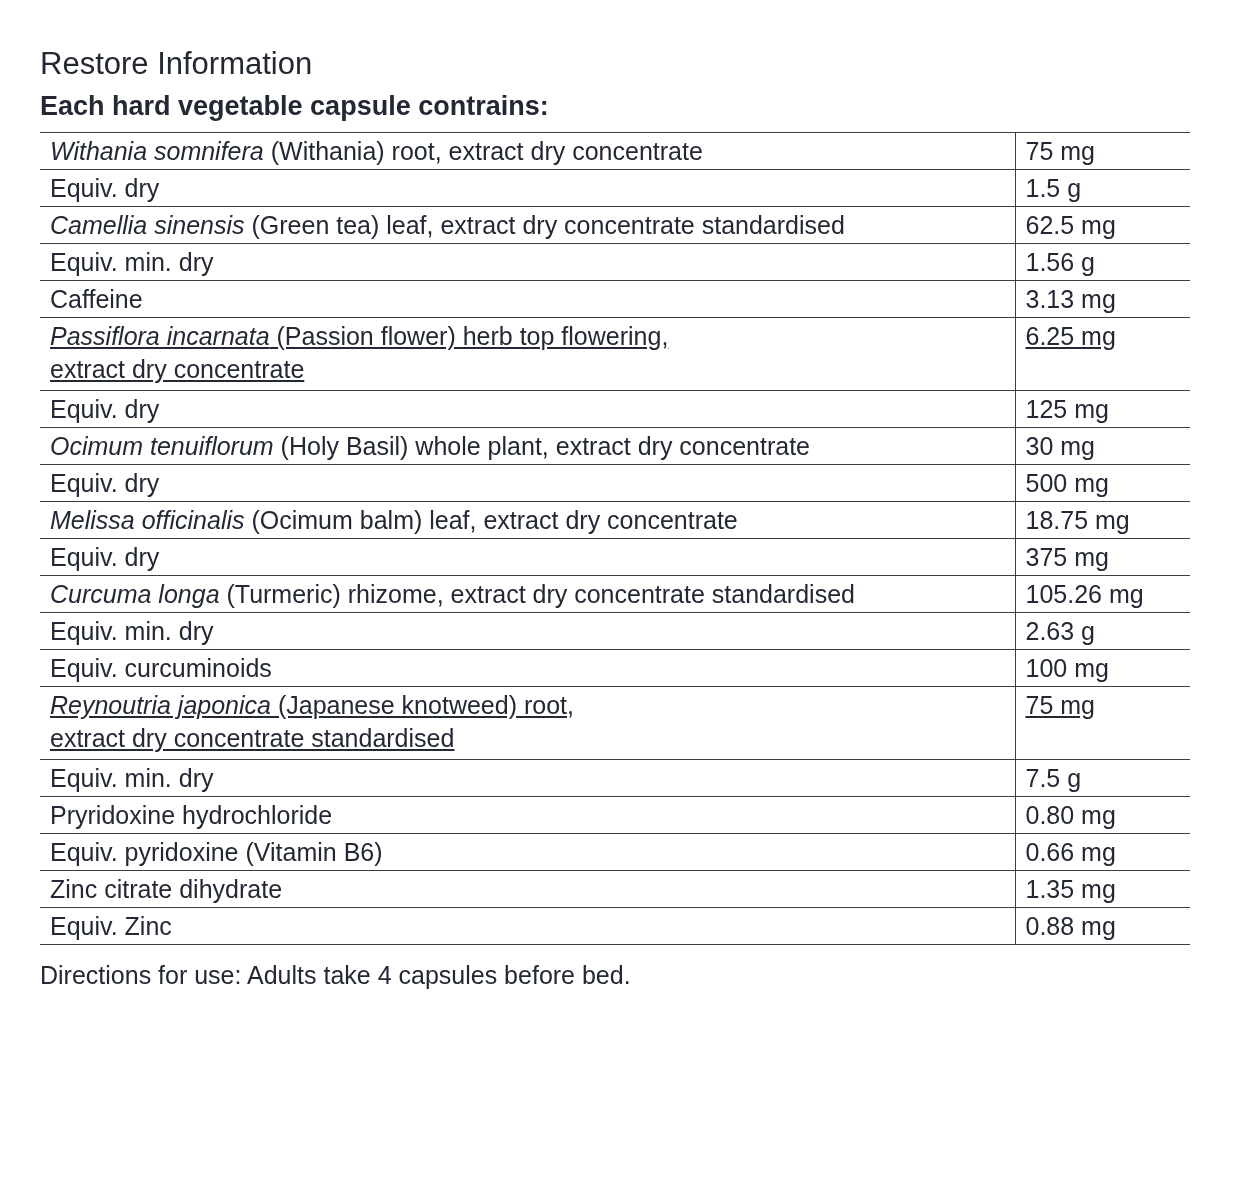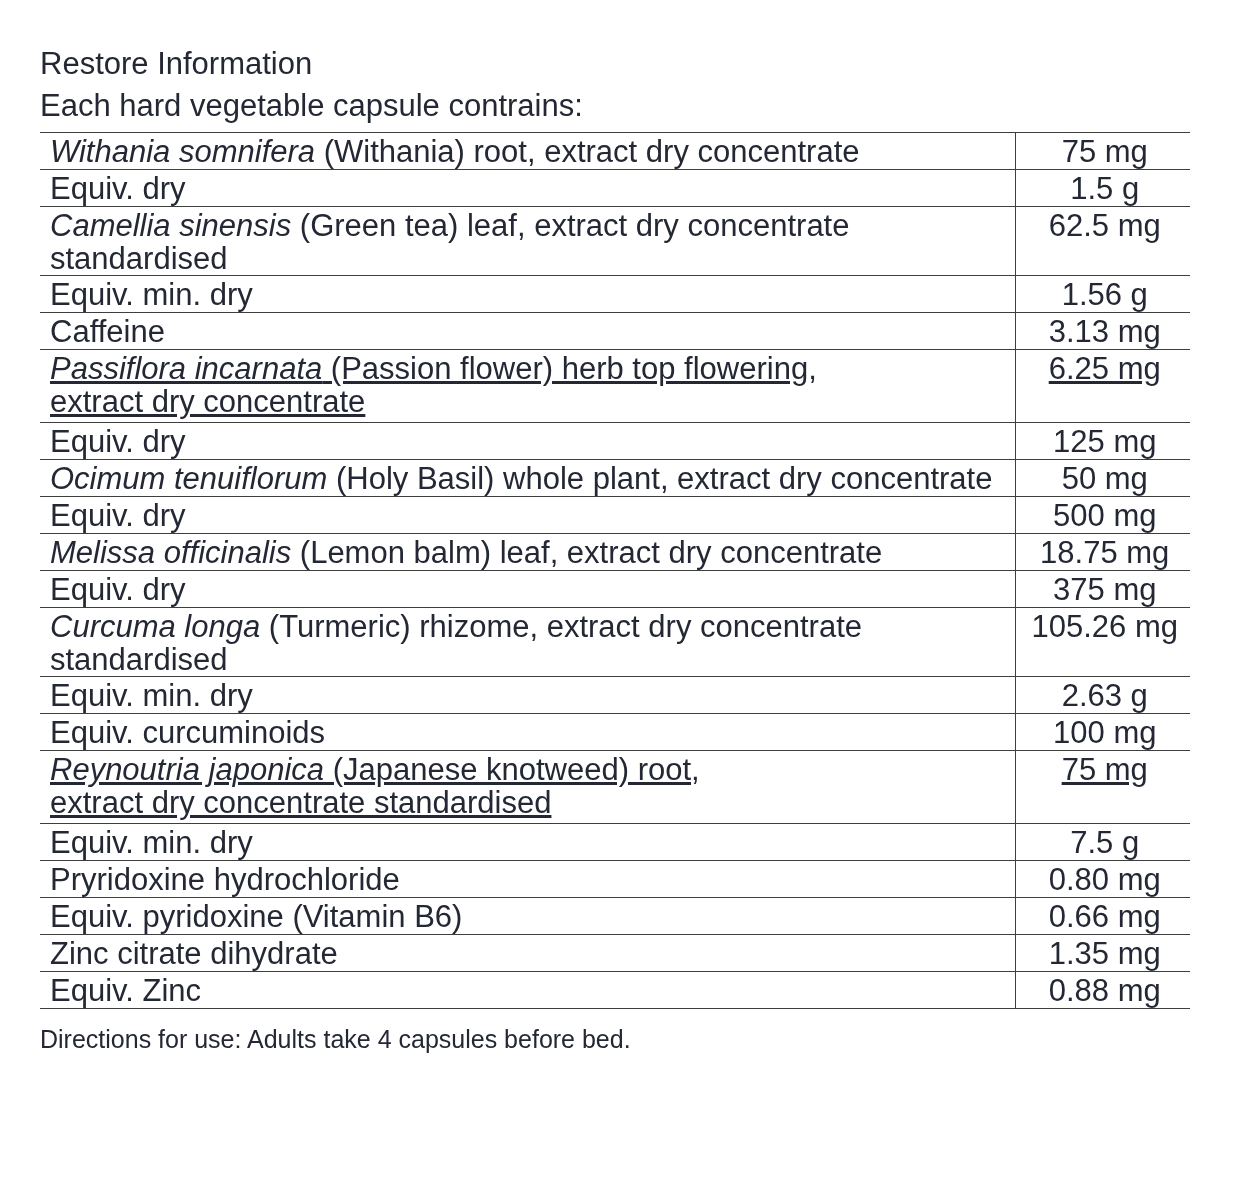--- a/index.html
+++ b/index.html
@@ -13,41 +13,41 @@
     font-family: "Liberation Sans", sans-serif;
     color: #232834;
   }
   .title {
     font-size: 31px;
     font-weight: 400;
     line-height: 36px;
     margin: 0 0 9px 0;
   }
   .subtitle {
-    font-size: 31px;
-    font-weight: 400;
+    font-size: 27px;
+    font-weight: 700;
     line-height: 30px;
     margin: 0 0 11px 0;
   }
   table.ingredients {
     border-collapse: collapse;
     table-layout: fixed;
     width: 1150px;
   }
   table.ingredients td {
-    font-size: 31px;
+    font-size: 25px;
     line-height: 33px;
     vertical-align: top;
     padding: 2px 6px 0 10px;
     height: 34px;
     border-top: 1.5px solid #3e3e3e;
     overflow: hidden;
   }
   table.ingredients tr:last-child td { border-bottom: 1.5px solid #3e3e3e; }
-  td.c-val { border-left: 1.5px solid #3e3e3e; padding-left: 9px; text-align: center; }
+  td.c-val { border-left: 1.5px solid #3e3e3e; padding-left: 9px; }
   tr.tall td { height: 70px; text-decoration: underline; }
   .latin { font-style: italic; }
   .line2 { display: block; }
   .directions {
     font-size: 25px;
     line-height: 30px;
     margin: 15px 0 0 0;
   }
 </style>
 </head>
@@ -86,28 +86,28 @@
       <tr class="tall">
         <td class="c-name"><span class="latin">Passiflora incarnata</span><span> (Passion flower) herb top flowering,</span><span class="line2">extract dry concentrate</span></td>
         <td class="c-val">6.25 mg</td>
       </tr>
       <tr>
         <td class="c-name"><span>Equiv. dry</span></td>
         <td class="c-val">125 mg</td>
       </tr>
       <tr>
         <td class="c-name"><span class="latin">Ocimum tenuiflorum</span><span> (Holy Basil) whole plant, extract dry concentrate</span></td>
-        <td class="c-val">50 mg</td>
+        <td class="c-val">30 mg</td>
       </tr>
       <tr>
         <td class="c-name"><span>Equiv. dry</span></td>
         <td class="c-val">500 mg</td>
       </tr>
       <tr>
-        <td class="c-name"><span class="latin">Melissa officinalis</span><span> (Lemon balm) leaf, extract dry concentrate</span></td>
+        <td class="c-name"><span class="latin">Melissa officinalis</span><span> (Ocimum balm) leaf, extract dry concentrate</span></td>
         <td class="c-val">18.75 mg</td>
       </tr>
       <tr>
         <td class="c-name"><span>Equiv. dry</span></td>
         <td class="c-val">375 mg</td>
       </tr>
       <tr>
         <td class="c-name"><span class="latin">Curcuma longa</span><span> (Turmeric) rhizome, extract dry concentrate standardised</span></td>
         <td class="c-val">105.26 mg</td>
       </tr>

